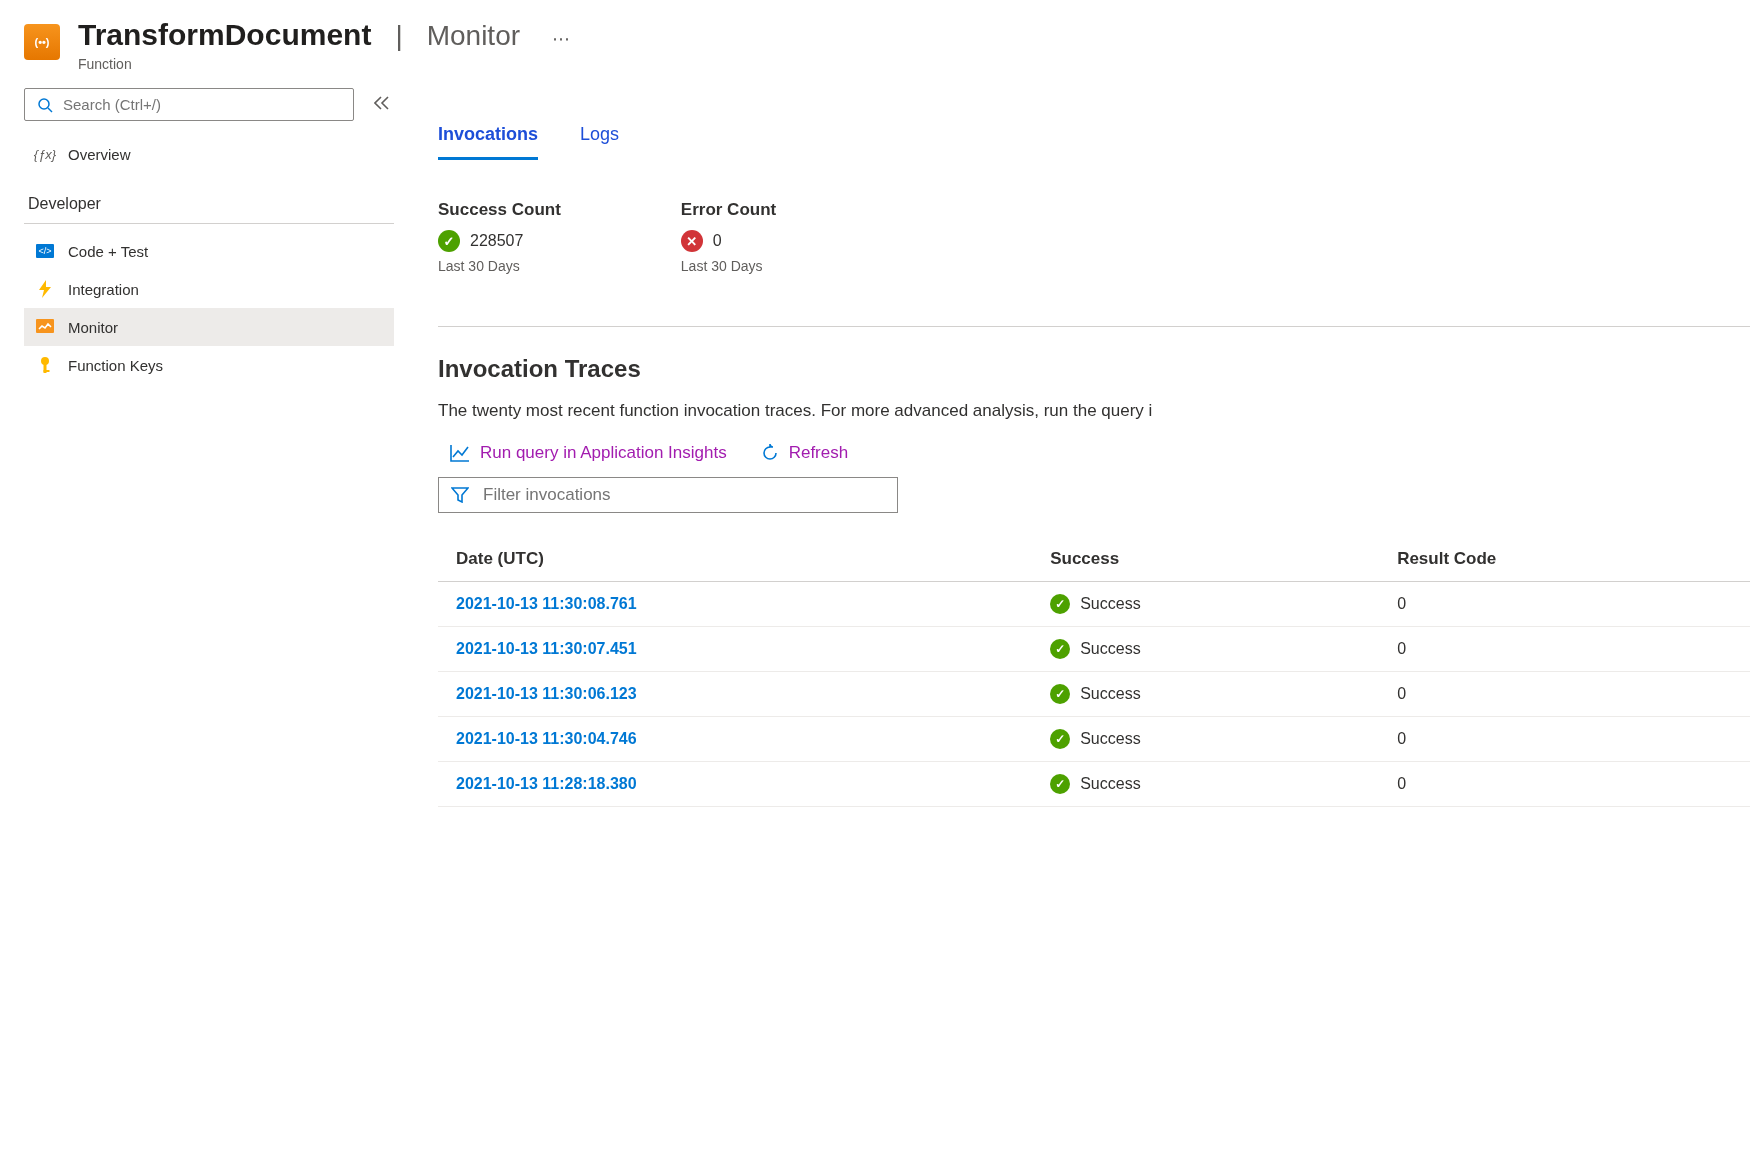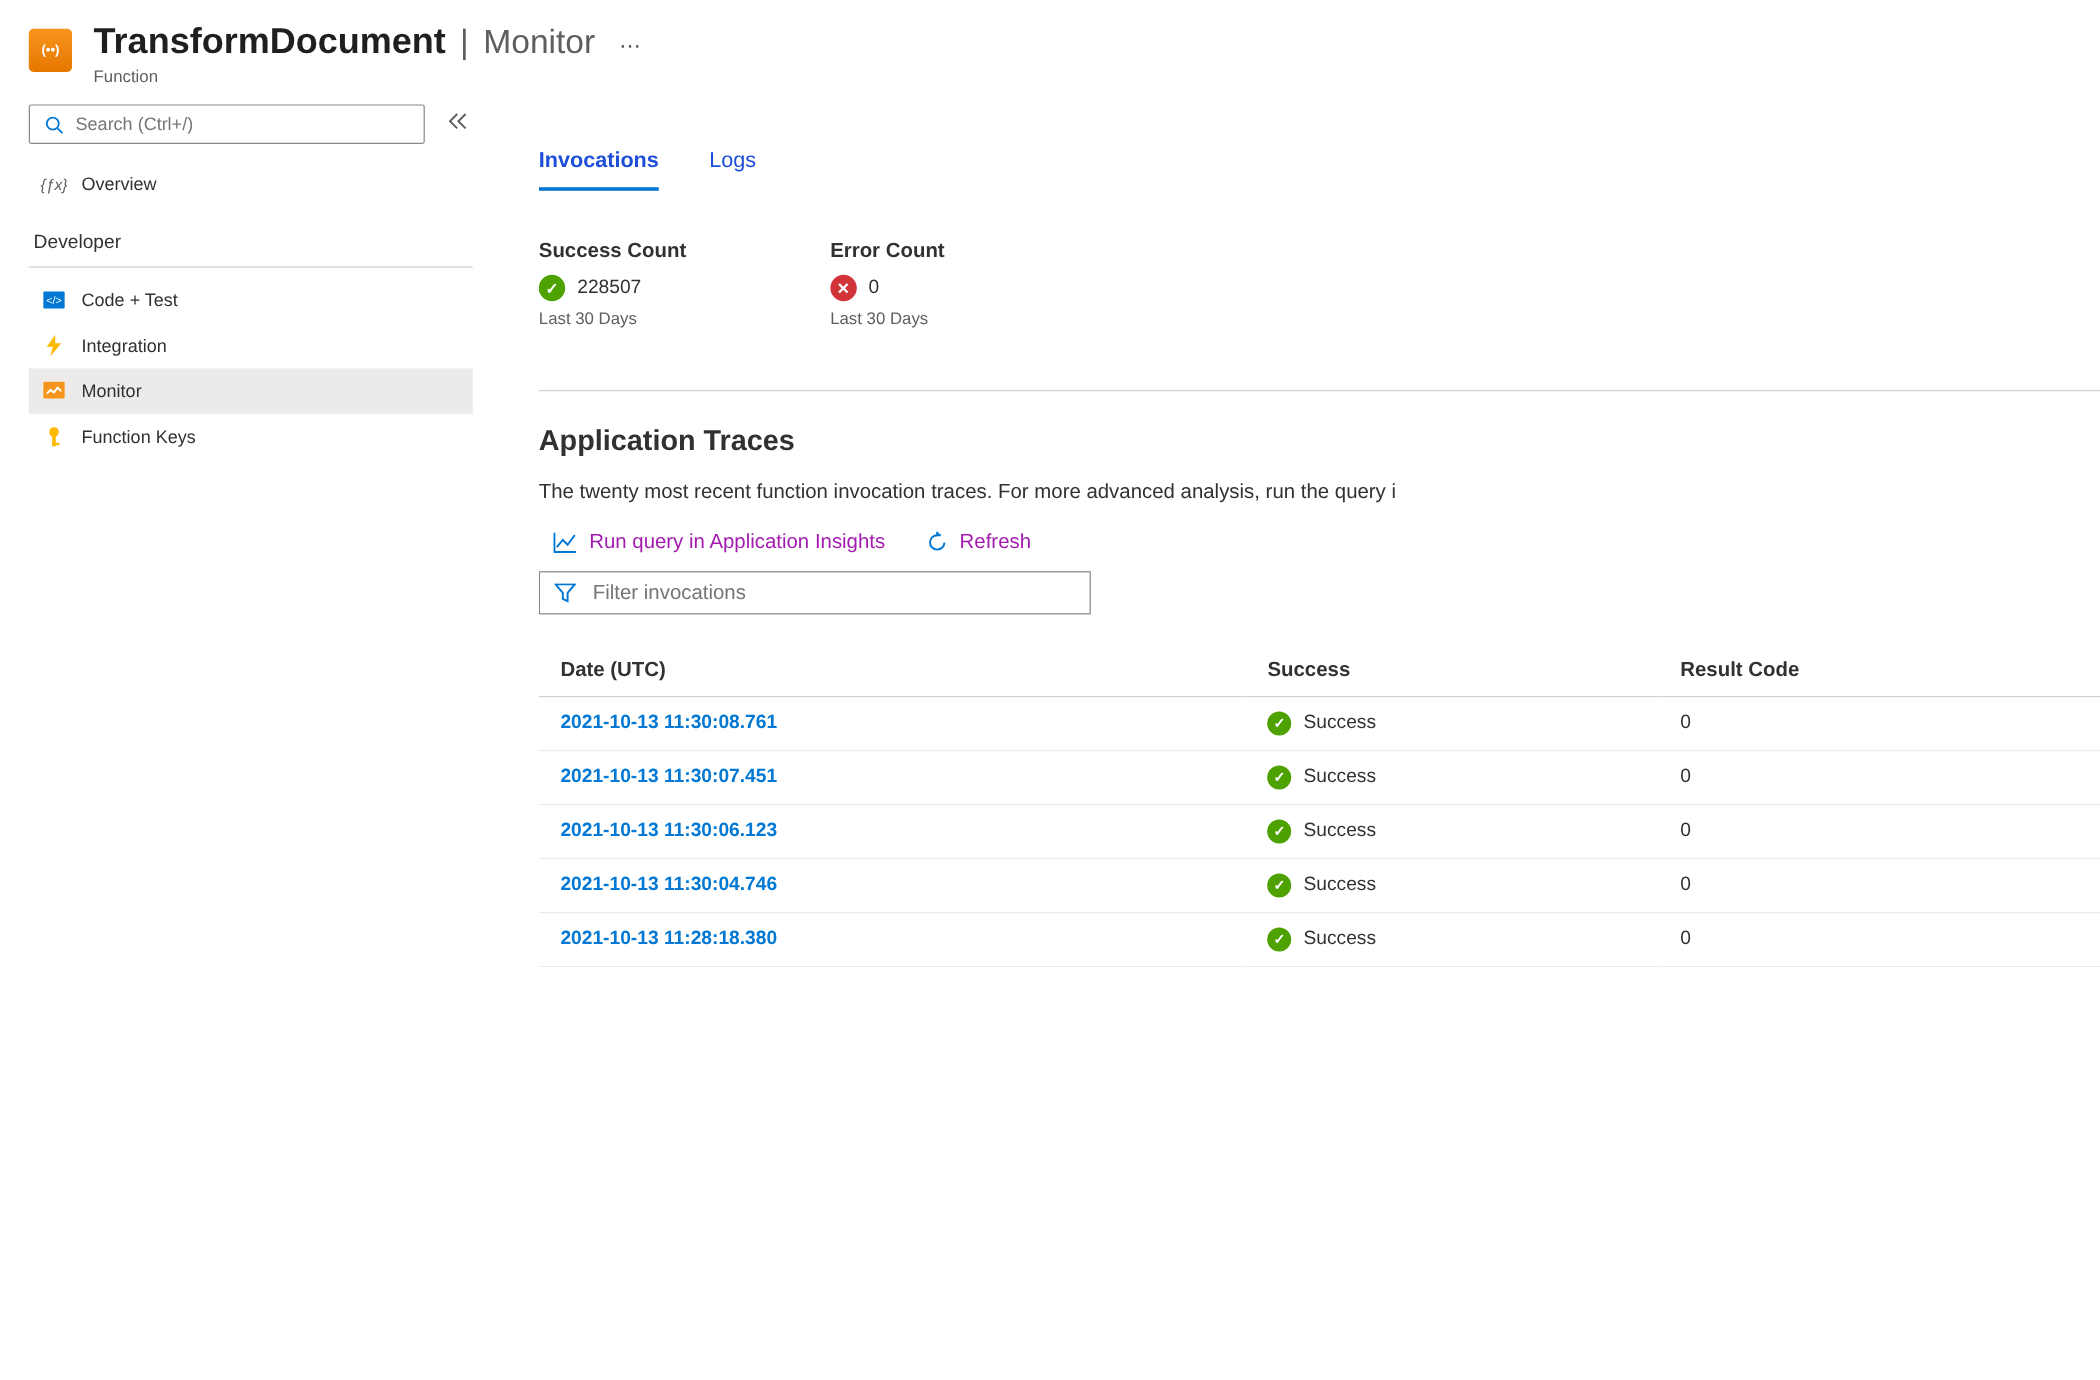--- a/index.html
+++ b/index.html
@@ -12,28 +12,28 @@
     .page { display: flex; flex-direction: column; padding: 18px 0 0 24px; }
     .header { display: flex; align-items: flex-start; gap: 18px; margin-bottom: 16px; }
     .app-icon {
       width: 36px; height: 36px;
       background: linear-gradient(180deg, #f7941d 0%, #e67700 100%);
       border-radius: 4px;
       display: flex; align-items: center; justify-content: center;
       color: #fff; font-weight: 600; font-size: 11px;
       margin-top: 6px;
     }
-    .title-line { display: flex; align-items: baseline; gap: 12px; }
+    .title-line { display: flex; align-items: baseline; gap: 24px; }
     .title-bold { font-size: 30px; font-weight: 600; color: #201f1e; }
     .title-sep { font-size: 28px; font-weight: 300; color: #605e5c; }
     .title-light { font-size: 28px; font-weight: 400; color: #605e5c; }
     .ellipsis { font-size: 18px; color: #605e5c; padding: 4px 8px; cursor: pointer; }
     .subtitle { font-size: 14px; color: #605e5c; margin-top: 2px; }
 
-    .body { display: flex; gap: 55px; }
+    .body { display: flex; gap: 44px; }
     .sidebar { width: 370px; flex-shrink: 0; }
 
     .search-row { display: flex; align-items: center; gap: 16px; margin-bottom: 14px; }
     .search-box {
       flex: 1;
       display: flex; align-items: center; gap: 10px;
       border: 1px solid #8a8886;
       border-radius: 2px;
       padding: 7px 12px;
       color: #605e5c;
@@ -233,21 +233,21 @@
           <div class="stat-value-row">
             <span class="badge-circle badge-red">✕</span>
             <span>0</span>
           </div>
           <div class="stat-sub">Last 30 Days</div>
         </div>
       </div>
 
       <hr class="thin">
 
-      <div class="traces-heading">Application Traces</div>
+      <div class="traces-heading">Invocation Traces</div>
       <div class="traces-desc">The twenty most recent function invocation traces. For more advanced analysis, run the query i</div>
 
       <div class="toolbar-row">
         <div class="toolbar-btn">
           <svg width="20" height="18" viewBox="0 0 20 18" fill="none" stroke="#0078d4" stroke-width="1.6">
               <polyline points="1,1 1,17 19,17"></polyline>
               <polyline points="3,13 8,7 12,11 18,3"></polyline>
             </svg>
           <span>Run query in Application Insights</span>
         </div>

